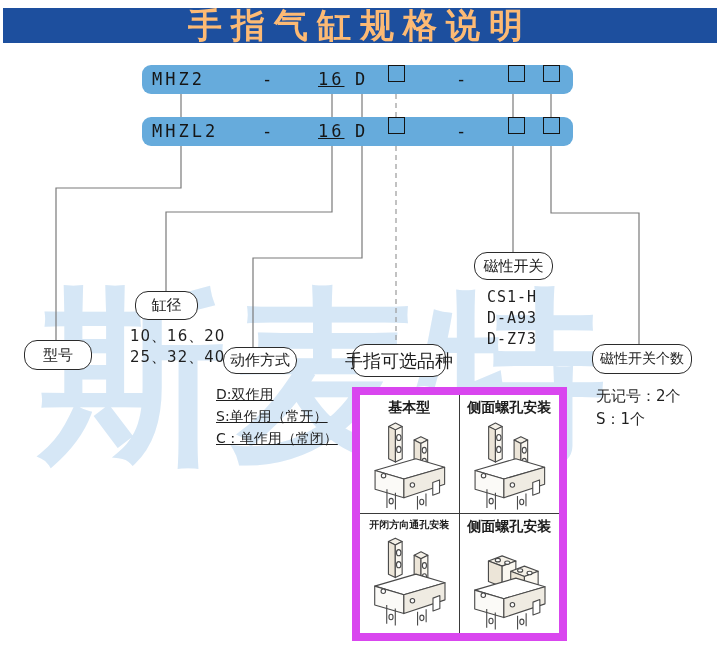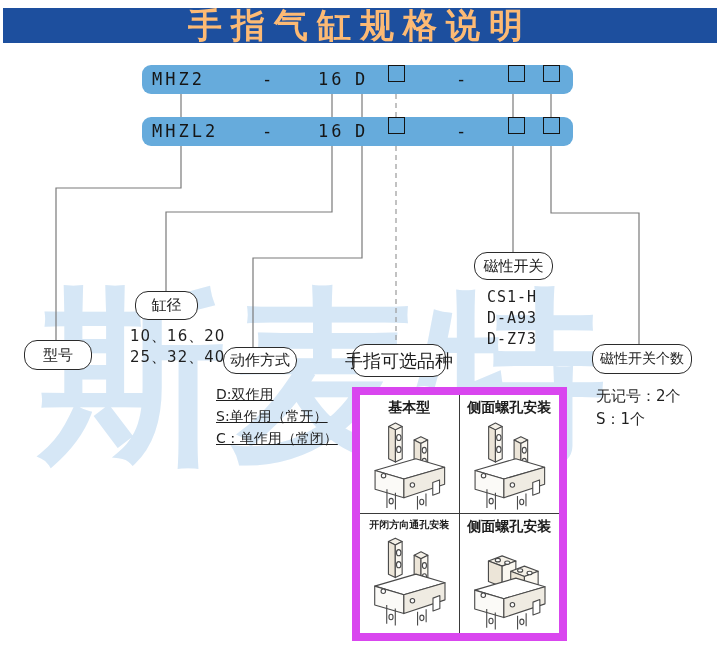--- a/index.html
+++ b/index.html
@@ -16,21 +16,21 @@
               background:var(--header-bg,#1d4f9e);display:flex;align-items:center;justify-content:center;}
   .header-bar .title{color:#fdba74;font-size:34px;font-weight:700;letter-spacing:9px;}
 
   
   .model-bar{position:absolute;left:142px;width:431px;height:29px;z-index:3;
              background:var(--bar-bg,#66abdc);
              font-family:"DejaVu Sans Mono","Liberation Mono",monospace;
              font-size:17px;font-weight:500;color:#161616;border-radius:9px;}
   .model-bar span{position:absolute;top:0;line-height:29px;letter-spacing:3px;white-space:nowrap;}
   .bar-1{top:65px;} .bar-2{top:117px;}
-  .tk-model{left:10px;} .tk-dash1{left:120px;} .tk-bore{left:176px;}
+  .tk-model{left:10px;} .tk-dash1{left:120px;} .tk-bore{left:176px;text-decoration:underline;}
   .tk-action{left:213px;} .tk-dash2{left:314px;}
   .opt-square{position:absolute;top:6px;width:15px;height:15px;border:1.7px solid #141414;background:transparent;}
   .sq-1{left:246px;} .sq-2{left:366px;} .sq-3{left:401px;}
 
   
   .lines-layer{position:absolute;left:0;top:0;z-index:1;}
   .lines-layer polyline,.lines-layer line{fill:none;stroke:var(--line,#7a7a7a);stroke-width:1.2;}
   .lines-layer .dashed{stroke:var(--line-dashed,#9a9a9a);stroke-dasharray:5 4;}
 
   

